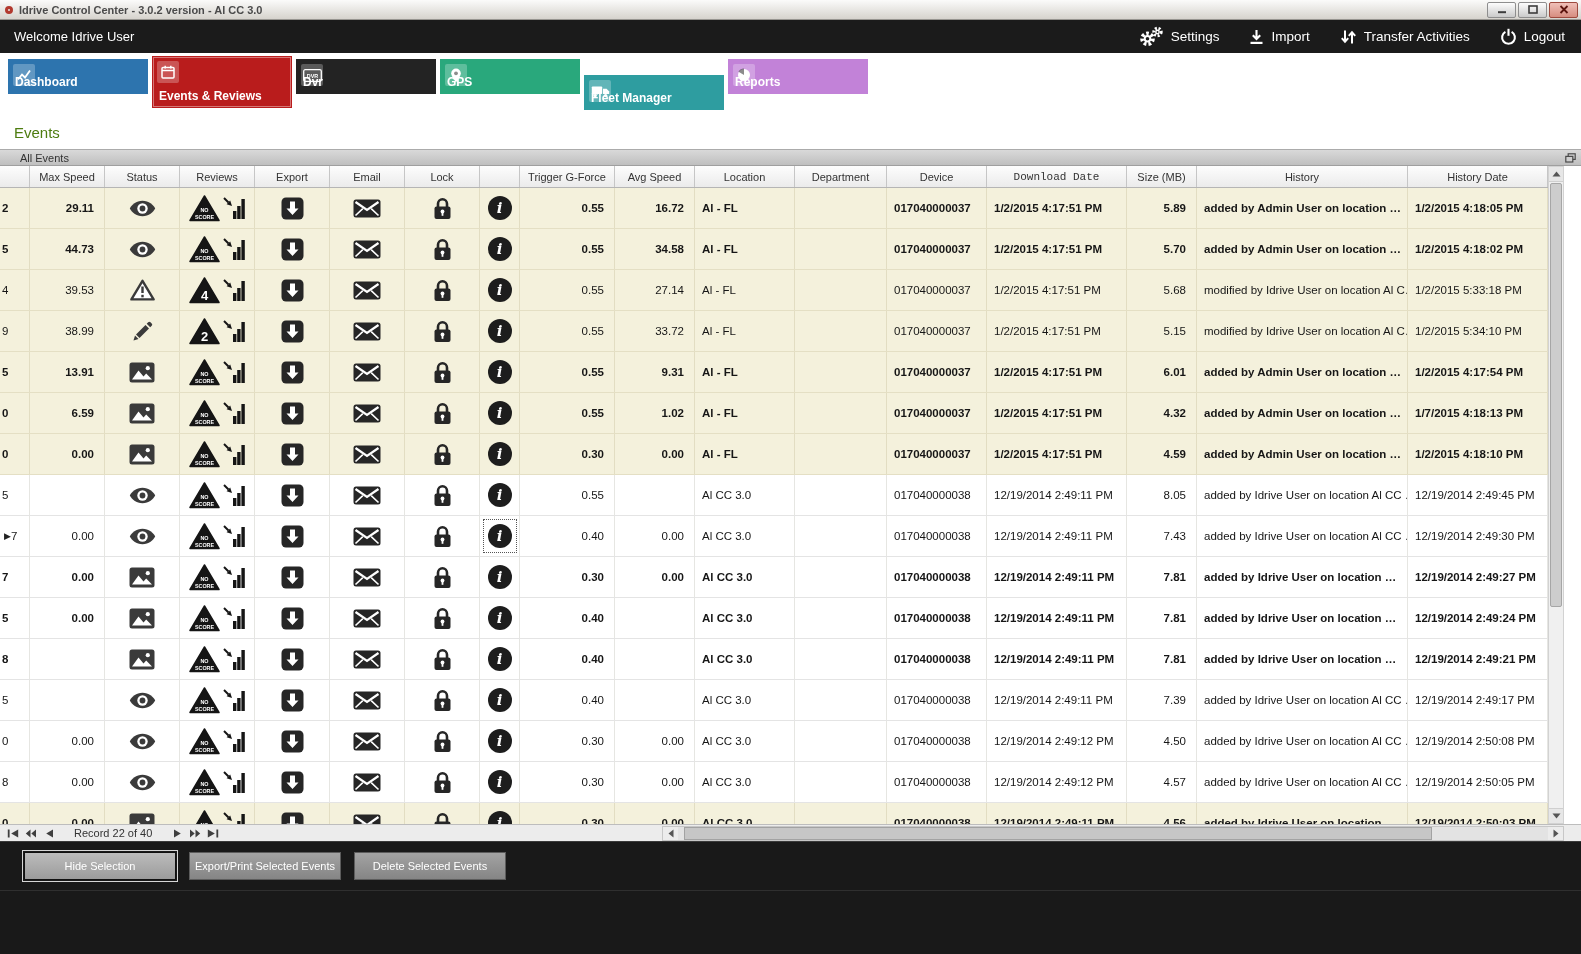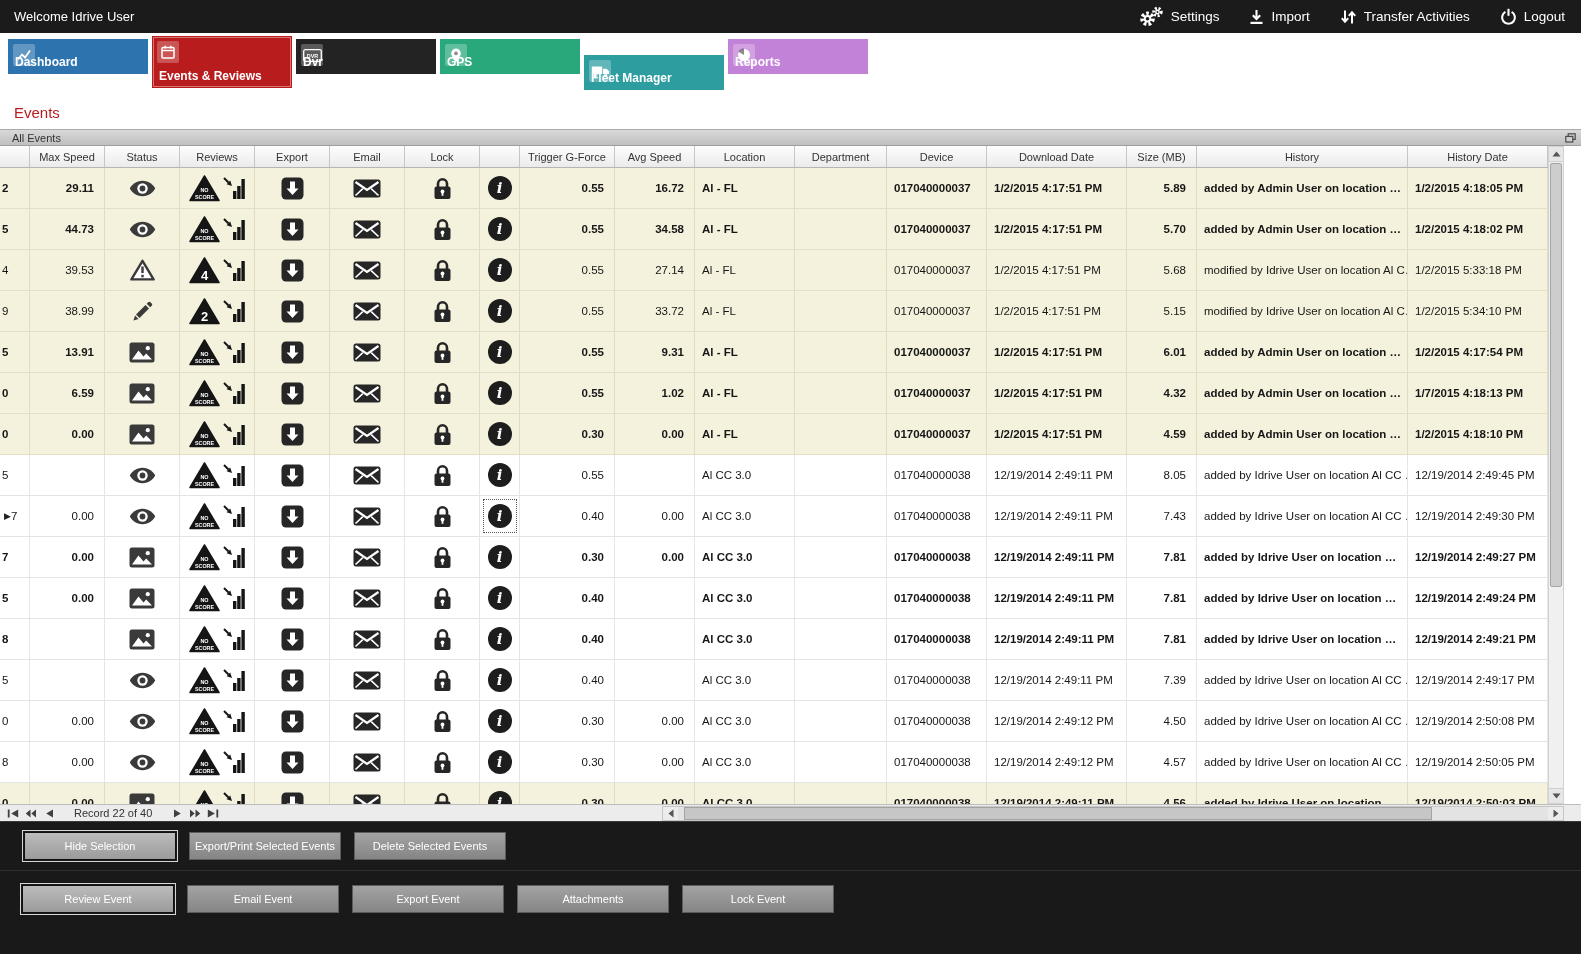--- a/index.html
+++ b/index.html
@@ -23,22 +23,22 @@
 
 
 .tabsbar{flex:0 0 62px;background:#fff;display:flex;align-items:flex-start;padding:3px 0 0 8px;gap:4px}
 .tab{width:140px;height:35px;margin-top:3px;position:relative;cursor:pointer}
 .tab.active{margin-top:0;height:52px;outline:1px solid rgba(255,255,255,.4);outline-offset:-2px}
 .tab .chip{position:absolute;top:5px;left:5px;width:22px;height:22px;background:rgba(255,255,255,.25);border-radius:2px;display:flex;align-items:center;justify-content:center}
 .tab .tab-label{position:absolute;left:7px;bottom:5px;font-size:12px;font-weight:bold;color:#fff;white-space:nowrap}
 
 
 .page-title-row{flex:0 0 34px;background:#fff;display:flex;align-items:center;padding-left:14px}
-.page-title{font-size:15px;color:#b91c1c}
-.panel-hdr{flex:0 0 17px;background:linear-gradient(#d9d9d9,#bfbfbf);border-top:1px solid #ababab;border-bottom:1px solid #9f9f9f;display:flex;align-items:center;padding:0 5px 0 12px;font-size:11px;color:#333}
+.page-title{font-size:15px;color:#4d7c0f}
+.panel-hdr{flex:0 0 17px;background:linear-gradient(#d9d9d9,#bfbfbf);border-top:1px solid #ababab;border-bottom:1px solid #9f9f9f;display:flex;align-items:center;padding:0 5px 0 20px;font-size:11px;color:#333}
 .panel-hdr .restore{margin-left:auto;display:inline-flex;cursor:pointer}
 
 
 .grid-wrap{flex:0 0 658px;position:relative;background:#fff}
 .grid{width:1548px;height:658px;overflow:hidden}
 .thead{display:flex;height:22px;background:linear-gradient(#fdfdfd,#ebebeb);border-bottom:1px solid #b5b5b5}
 .th{flex:0 0 auto;border-right:1px solid #c6c6c6;font-size:11px;color:#333;display:flex;align-items:center;justify-content:center;white-space:nowrap;overflow:hidden;cursor:pointer}
 .trow{display:flex;height:41px;background:#fff;border-bottom:1px solid #e4e4e4;cursor:pointer}
 .trow.beige{background:#f4f1dc;border-bottom:1px solid #e4dfc4}
 .trow.bold{font-weight:bold}
@@ -76,20 +76,41 @@
 .btnrow.row1{padding:10px 0 10px 24px;border-bottom:1px solid #2f2f2f}
 .btnrow.row2{padding:14px 0 0 22px}
 .fbtn{width:152px;height:28px;background:linear-gradient(#a3a3a3,#858585);border:1px solid #5c5c5c;color:#fff;font-size:11px;display:flex;align-items:center;justify-content:center;cursor:pointer;white-space:nowrap}
 .fbtn.focused{background:linear-gradient(#bcbcbc,#9b9b9b);border:1px solid #111;outline:1px solid #d6d6d6;outline-offset:1px}
 </style>
 </head>
 <body>
 
 <div class="app">
 
+  <div class="titlebar">
+    <span class="app-icon"></span>
+    <span class="title-text">Idrive Control Center - 3.0.2 version - Al CC 3.0</span>
+    <span class="win-controls">
+        <div class="winbtn winbtn-minimize">
+          <svg width="10" height="9">
+            <rect x="1" y="6.2" width="8" height="2" fill="#3c3c3c"></rect>
+          </svg>
+        </div>
+        <div class="winbtn winbtn-maximize">
+          <svg width="10" height="9">
+            <rect x="1" y="1" width="8" height="7" fill="none" stroke="#3c3c3c" stroke-width="1.6"></rect>
+          </svg>
+        </div>
+        <div class="winbtn winbtn-close">
+          <svg width="10" height="9">
+            <path d="M1.5 1 L8.5 8 M8.5 1 L1.5 8" stroke="#5c150e" stroke-width="1.8"></path>
+          </svg>
+        </div>
+      </span>
+  </div>
 
   <div class="welcomebar">
     <span class="welcome-text">Welcome Idrive User</span>
     <div class="menubar-actions">
         <div class="menu-action">
           <span class="micon">
             <svg width="27" height="21" viewBox="0 0 27 21">
               <circle cx="10.5" cy="12.8" r="5.4" fill="none" stroke="#fff" stroke-width="3.8" stroke-dasharray="2.6 2.1"></circle>
               <circle cx="10.5" cy="12.8" r="2.8" fill="none" stroke="#fff" stroke-width="2"></circle>
               <circle cx="20.5" cy="6" r="3.8" fill="none" stroke="#fff" stroke-width="2.8" stroke-dasharray="2 1.7"></circle>
@@ -209,21 +230,21 @@
           <div class="th" style="width: 75px;">Reviews</div>
           <div class="th" style="width: 75px;">Export</div>
           <div class="th" style="width: 75px;">Email</div>
           <div class="th" style="width: 75px;">Lock</div>
           <div class="th" style="width: 40px;"></div>
           <div class="th" style="width: 95px;">Trigger G-Force</div>
           <div class="th" style="width: 80px;">Avg Speed</div>
           <div class="th" style="width: 100px;">Location</div>
           <div class="th" style="width: 92px;">Department</div>
           <div class="th" style="width: 100px;">Device</div>
-          <div class="th" style="width: 140px;">Download Date</div>
+          <div class="th" style="width: 140px; font-family: Liberation Mono, monospace;">Download Date</div>
           <div class="th" style="width: 70px;">Size (MB)</div>
           <div class="th" style="width: 211px;">History</div>
           <div class="th" style="width: 140px;">History Date</div>
         </div>
       <div class="tbody">
           <div class="trow beige bold">
             <div class="c idc" style="width:30px">
               <span class="idnum">2</span>
             </div>
             <div class="c num" style="width:75px">29.11</div>
@@ -1440,22 +1461,15 @@
         </span>
     </div>
   </div>
 
   <div class="footer">
     <div class="btnrow row1">
         <div class="fbtn focused">Hide Selection</div>
         <div class="fbtn">Export/Print Selected Events</div>
         <div class="fbtn">Delete Selected  Events</div>
       </div>
-    <div class="btnrow row2">
-        <div class="fbtn focused">Review Event</div>
-        <div class="fbtn">Email Event</div>
-        <div class="fbtn">Export Event</div>
-        <div class="fbtn">Attachments</div>
-        <div class="fbtn">Lock Event</div>
-      </div>
   </div>
 
 </div>
 
 </body></html>

